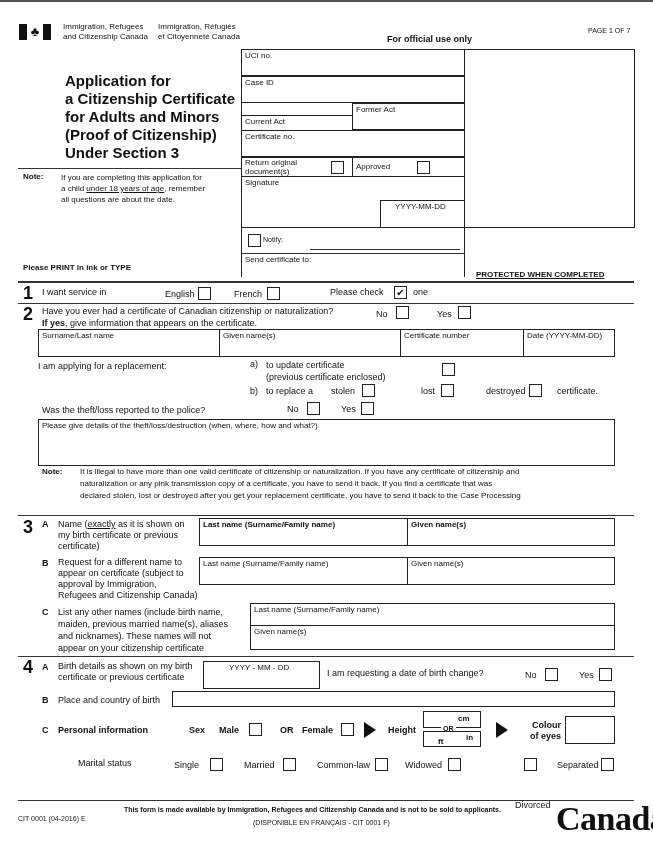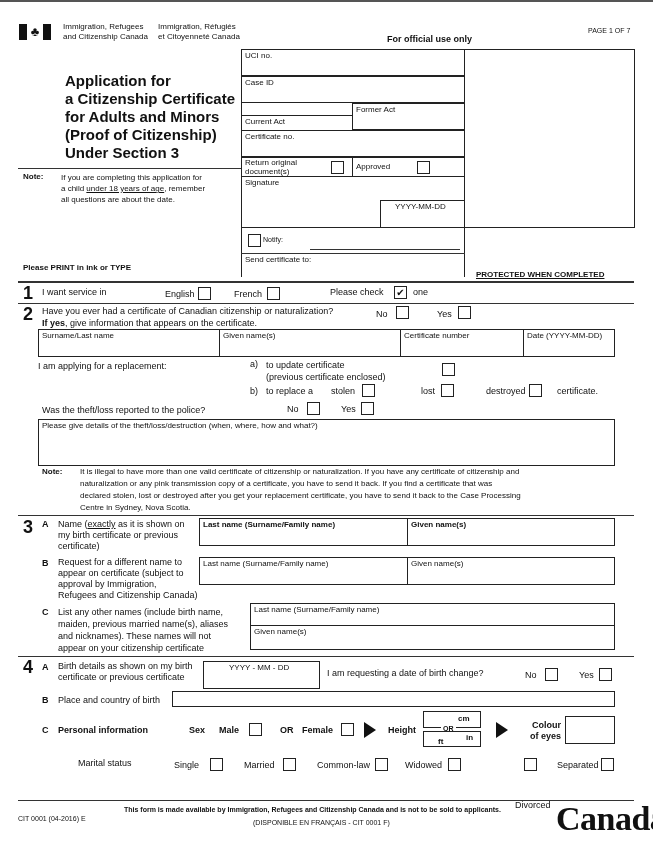--- a/index.html
+++ b/index.html
@@ -162,21 +162,20 @@
 
 <div class="box" style="left:38px;top:419px;width:577px;height:47px;">
     <span class="field-label tiny">Please give details of the theft/loss/destruction (when, where, how and what?)</span>
   </div>
 
 <div class="lbl bold small" style="left:42px;top:467px;">Note:</div>
 <div class="lbl small" style="left:80px;top:466px;line-height:12px;">
   <div>It is illegal to have more than one valid certificate of citizenship or naturalization. If you have any certificate of citizenship and</div>
   <div>naturalization or any pink transmission copy of a certificate, you have to send it back. If you find a certificate that was</div>
   <div>declared stolen, lost or destroyed after you get your replacement certificate, you have to send it back to the Case Processing</div>
-  <div>Centre in Sydney, Nova Scotia.</div>
 </div>
 
 <div class="hr" style="left:18px;top:515px;width:616px;"></div>
 <div class="secnum" style="left:23px;top:517px;">3</div>
 <div class="sub" style="left:42px;top:519px;">A</div>
 <div class="lbl" style="left:58px;top:519px;line-height:11px;">
   <div><span>Name (</span><span class="underline">exactly</span><span> as it is shown on</span></div>
   <div>my birth certificate or previous</div>
   <div>certificate)</div>
 </div>

